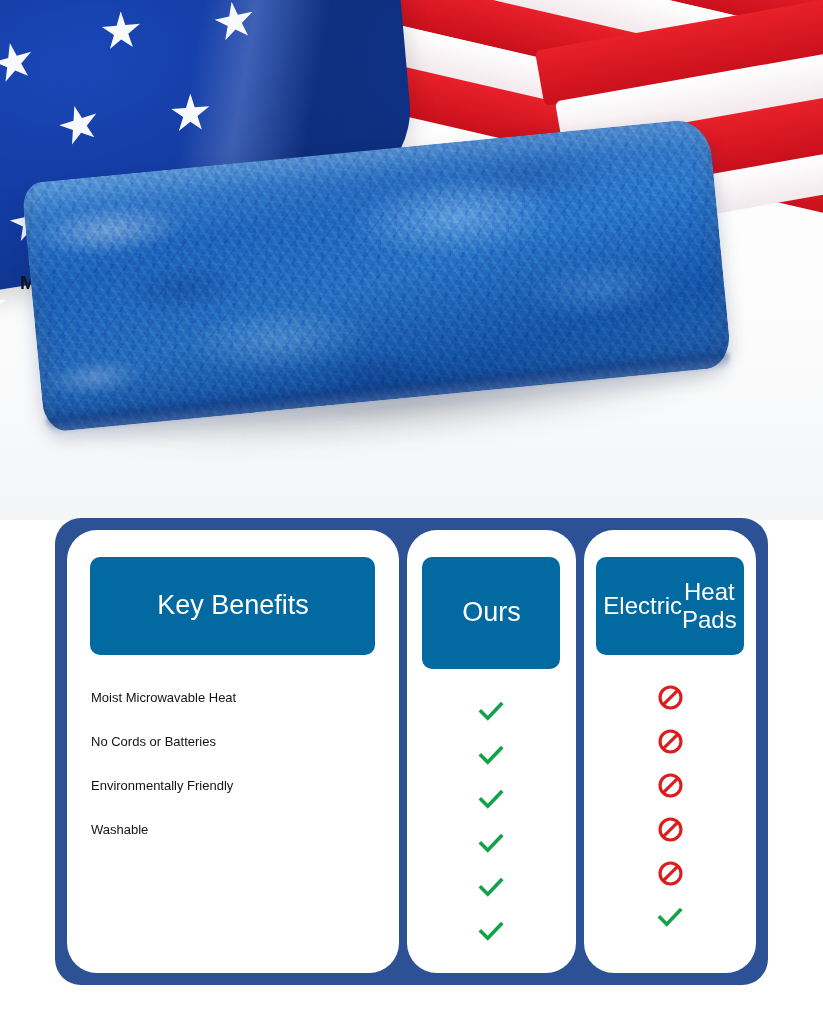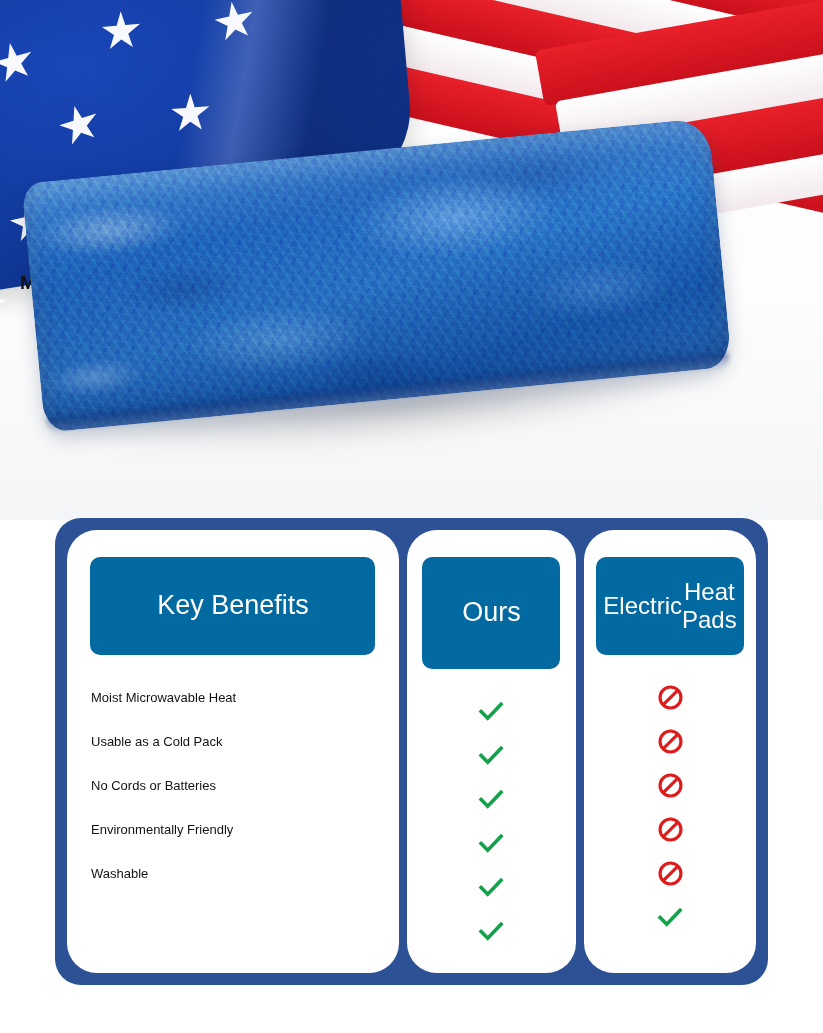--- a/index.html
+++ b/index.html
@@ -298,21 +298,20 @@
     <div class="pad-seam"></div>
   </div>
 </div>
 
 <div class="compare">
 
   <div class="col col-benefits">
     <div class="col-head head-benefits">Key Benefits</div>
     <div class="rows">
       <div class="benefit-row">Moist Microwavable Heat</div>
-      <div class="benefit-row">Usable as a Cold Pack</div>
       <div class="benefit-row">No Cords or Batteries</div>
       <div class="benefit-row">Environmentally Friendly</div>
       <div class="benefit-row">Washable</div>
     </div>
   </div>
 
   <div class="col col-ours">
     <div class="col-head head-ours">Ours</div>
     <div class="rows">
       <div class="mark-row">

